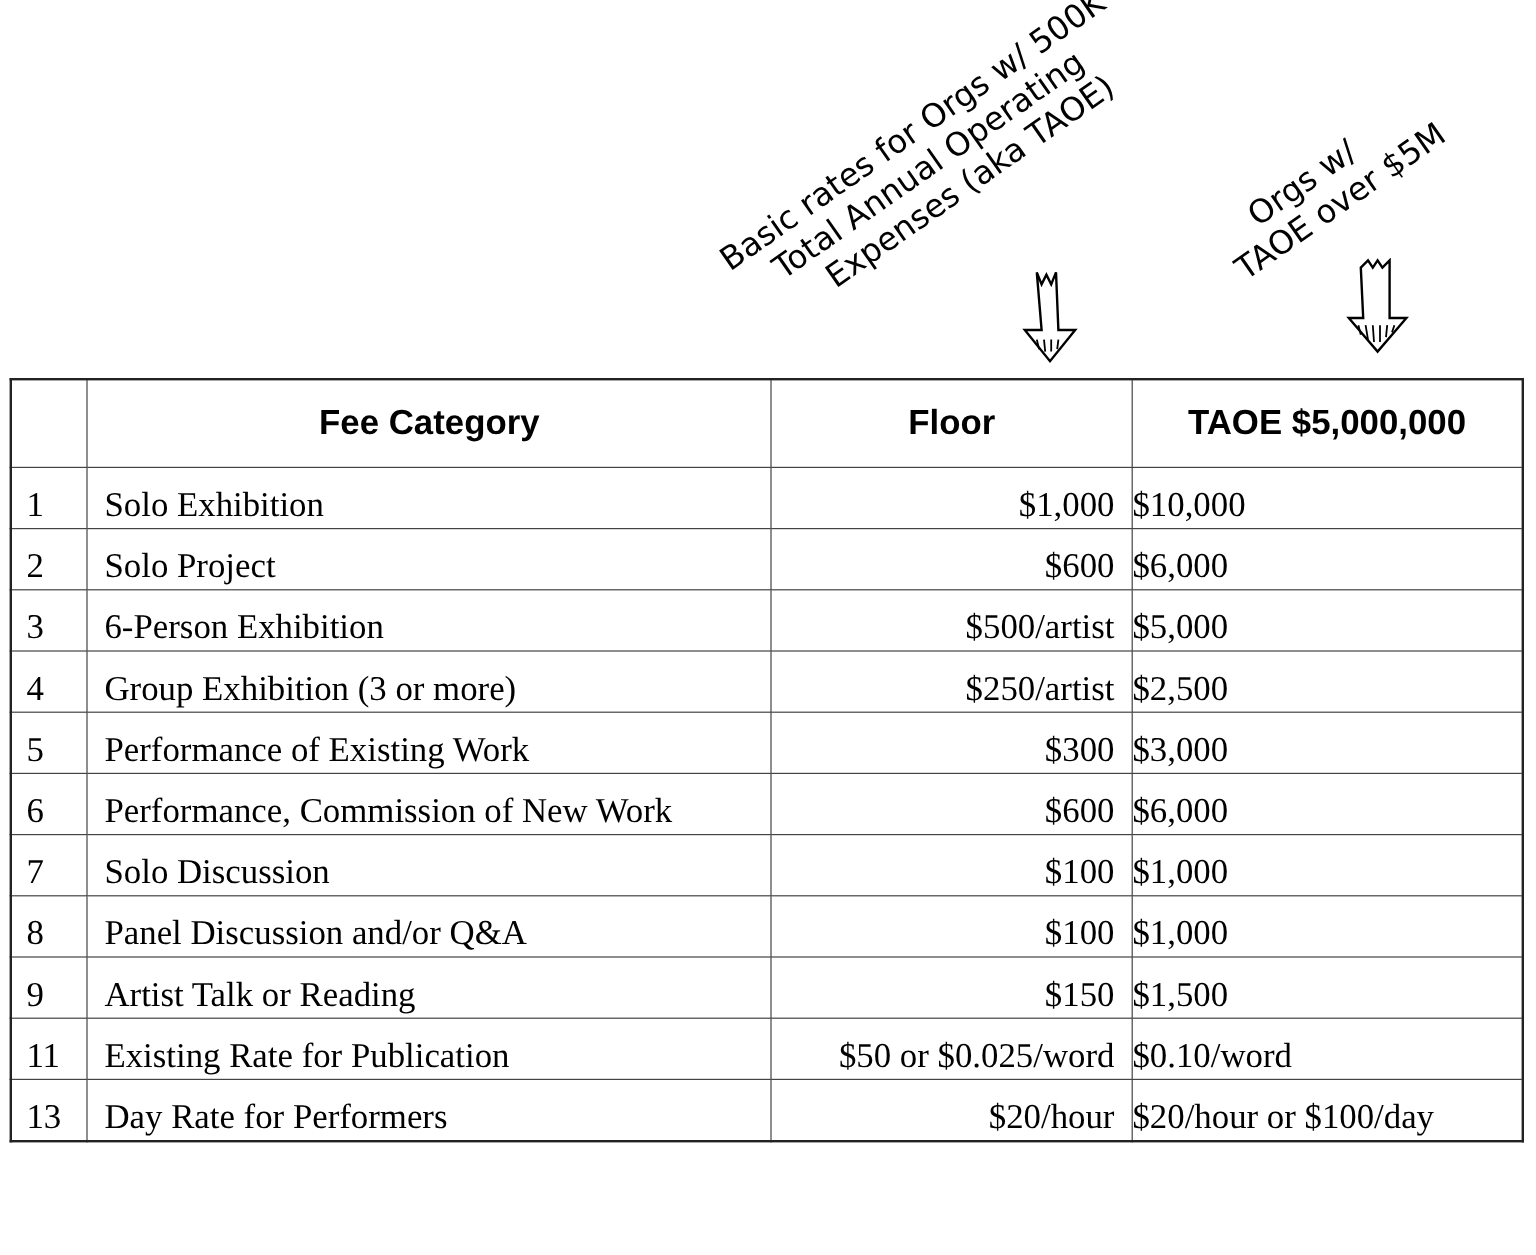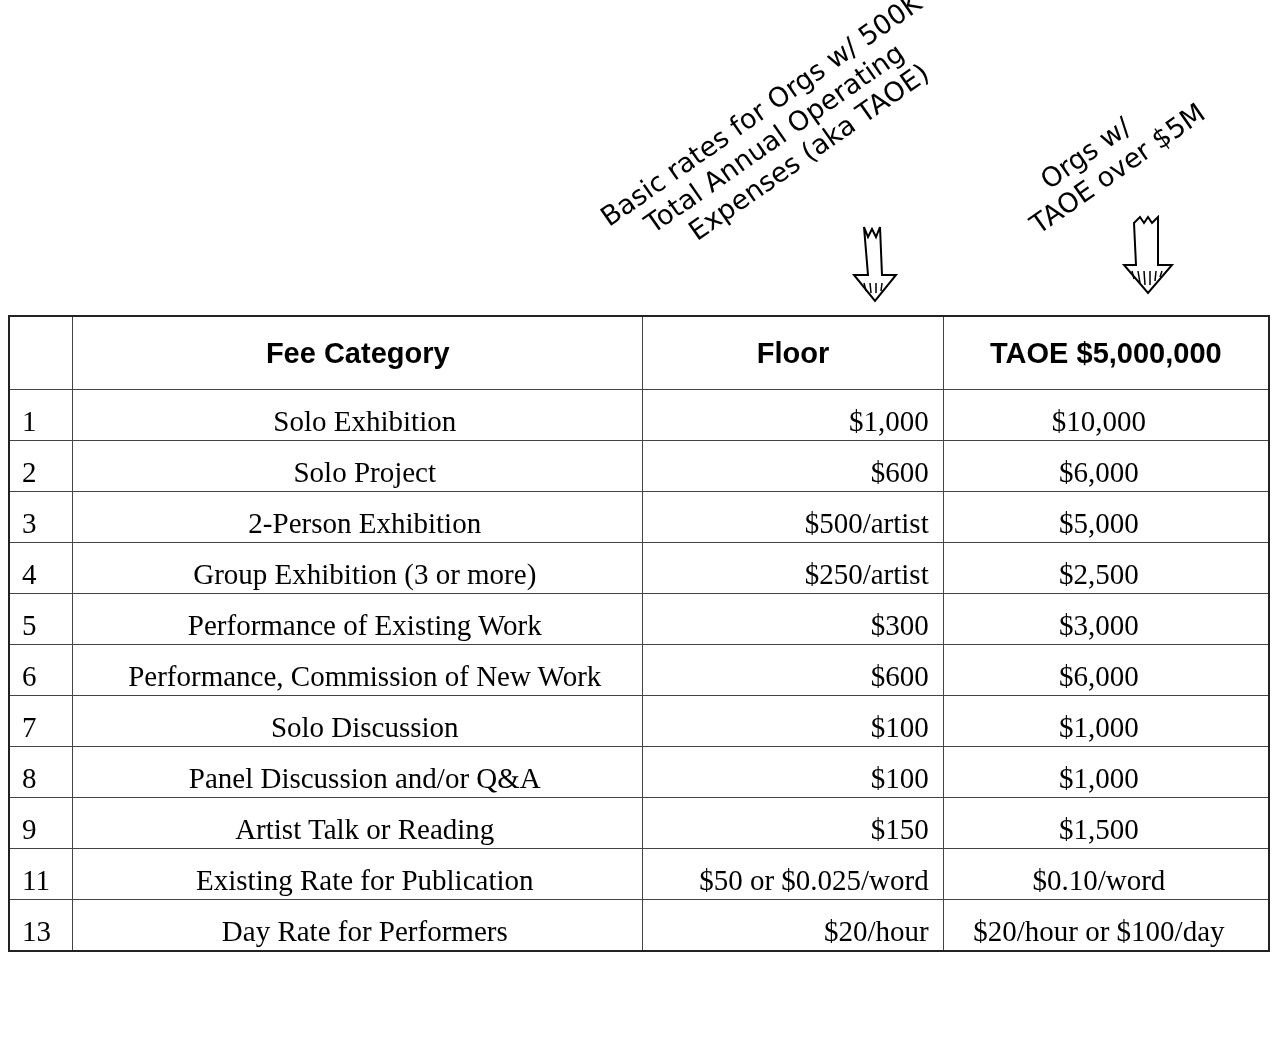--- a/index.html
+++ b/index.html
@@ -6,23 +6,23 @@
   body { width:1280px; height:1046px; position:relative; overflow:hidden; font-family:"Liberation Serif", serif; color:#000; }
   .annot { position:absolute; font-family:"DejaVu Sans", sans-serif; font-size:27px; line-height:31px; color:#000; white-space:nowrap; transform-origin:left bottom; }
   .annot1 { left:648px; top:190px; transform:rotate(-35deg); }
   .annot2 { left:1042px; top:178px; transform:rotate(-35deg); }
   .arrow { position:absolute; }
   table.fees { position:absolute; left:8px; top:315px; width:1262px; border-collapse:collapse; border:2px solid #222; }
   table.fees td, table.fees th { border:1.5px solid #444; padding:0; }
   table.fees th { height:72px; font-family:"Liberation Sans", sans-serif; font-weight:bold; font-size:29px; text-align:center; }
   table.fees td { height:48px; font-size:29px; vertical-align:bottom; padding-bottom:2px; }
   td.num { width:50px; padding-left:12px !important; }
-  td.cat { width:555px; padding-left:14px !important;text-align:center; }
+  td.cat { width:555px; padding-left:14px !important; }
   td.floor { width:285px; text-align:right; padding-right:14px !important; }
-  td.taoe { width:310px; text-align:center; padding-right:14px !important; }
+  td.taoe { width:310px; text-align:left; padding-right:14px !important; }
 </style>
 </head>
 <body>
 
 <div class="annot annot1">
   <div>Basic rates for Orgs w/ 500K</div>
   <div style="padding-left:32px">Total Annual Operating</div>
   <div style="padding-left:64px">Expenses (aka TAOE)</div>
 </div>
 
@@ -58,21 +58,21 @@
         <td class="taoe">$10,000</td>
       </tr>
       <tr>
         <td class="num">2</td>
         <td class="cat">Solo Project</td>
         <td class="floor">$600</td>
         <td class="taoe">$6,000</td>
       </tr>
       <tr>
         <td class="num">3</td>
-        <td class="cat">2-Person Exhibition</td>
+        <td class="cat">6-Person Exhibition</td>
         <td class="floor">$500/artist</td>
         <td class="taoe">$5,000</td>
       </tr>
       <tr>
         <td class="num">4</td>
         <td class="cat">Group Exhibition (3 or more)</td>
         <td class="floor">$250/artist</td>
         <td class="taoe">$2,500</td>
       </tr>
       <tr>

